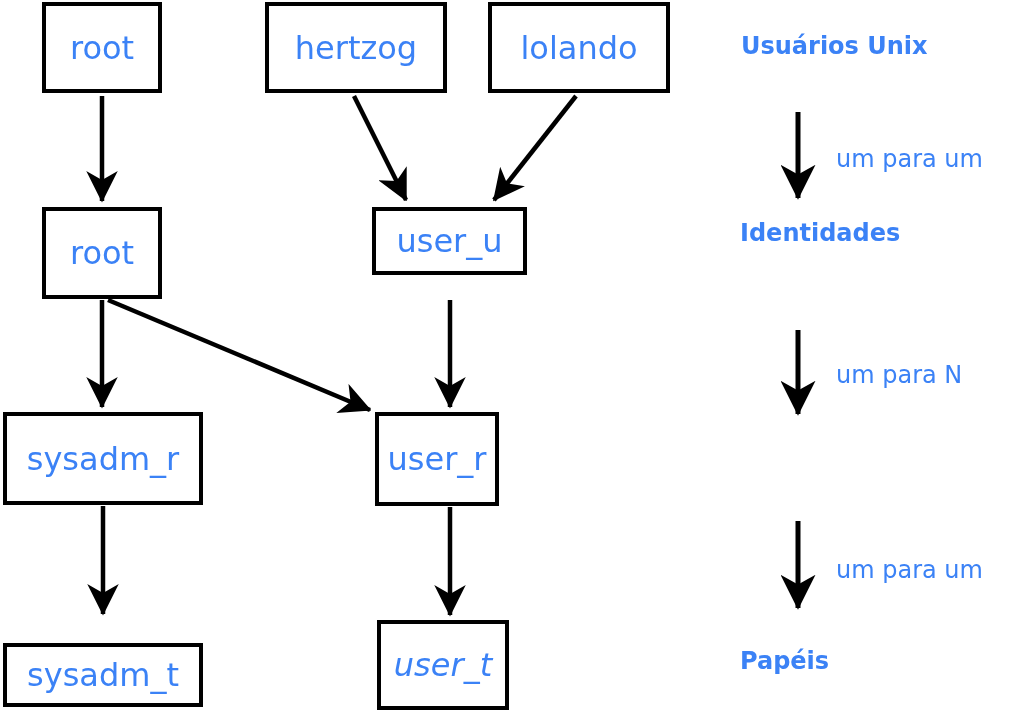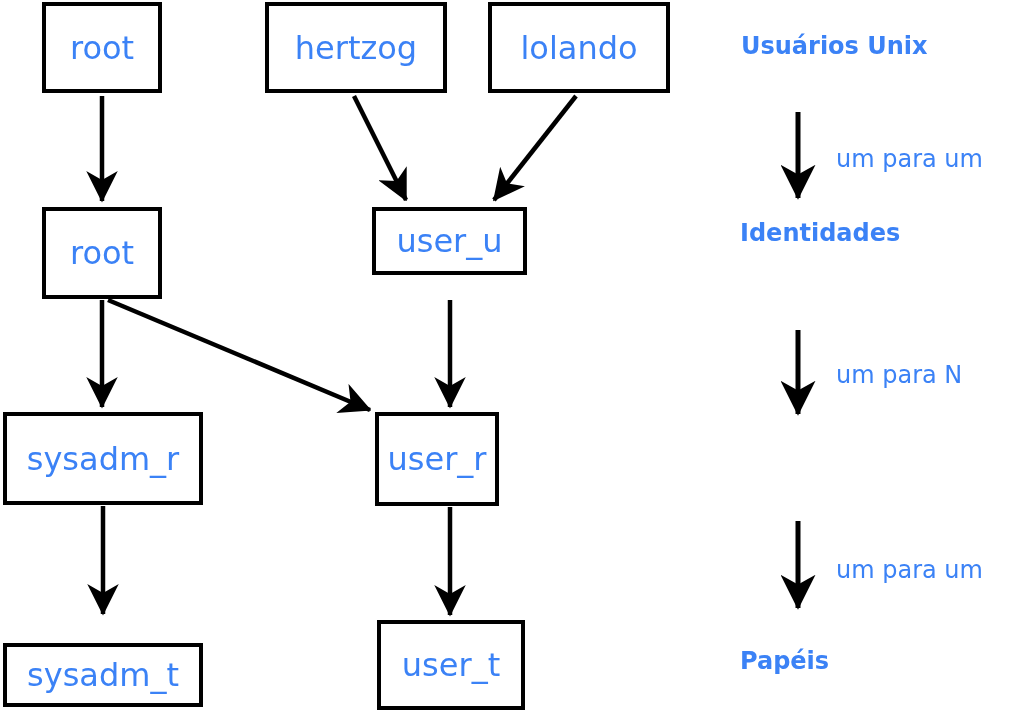--- a/index.html
+++ b/index.html
@@ -37,21 +37,21 @@
   }
   
   .b-unix-root    { left: 42px;  top: 2px;   width: 120px; height: 91px; }
   .b-hertzog      { left: 265px; top: 2px;   width: 182px; height: 91px; }
   .b-lolando      { left: 488px; top: 2px;   width: 182px; height: 91px; align-items: center; }
   .b-selinux-root { left: 42px;  top: 207px; width: 120px; height: 92px; }
   .b-user-u       { left: 372px; top: 207px; width: 155px; height: 68px; }
   .b-sysadm-r     { left: 3px;   top: 412px; width: 200px; height: 93px; }
   .b-user-r       { left: 375px; top: 412px; width: 124px; height: 94px; }
   .b-sysadm-t     { left: 3px;   top: 619px; width: 200px; height: 64px; margin-top: 24px; }
-  .b-user-t       { left: 377px; top: 620px; width: 148px; height: 90px; }
+  .b-user-t       { left: 377px; top: 620px; width: 132px; height: 90px; font-style: italic; }
 
   .legend-label {
     position: absolute;
     font-weight: bold;
     font-size: 24px;
     line-height: 40px;
     white-space: nowrap;
   }
   .legend-note {
     position: absolute;

